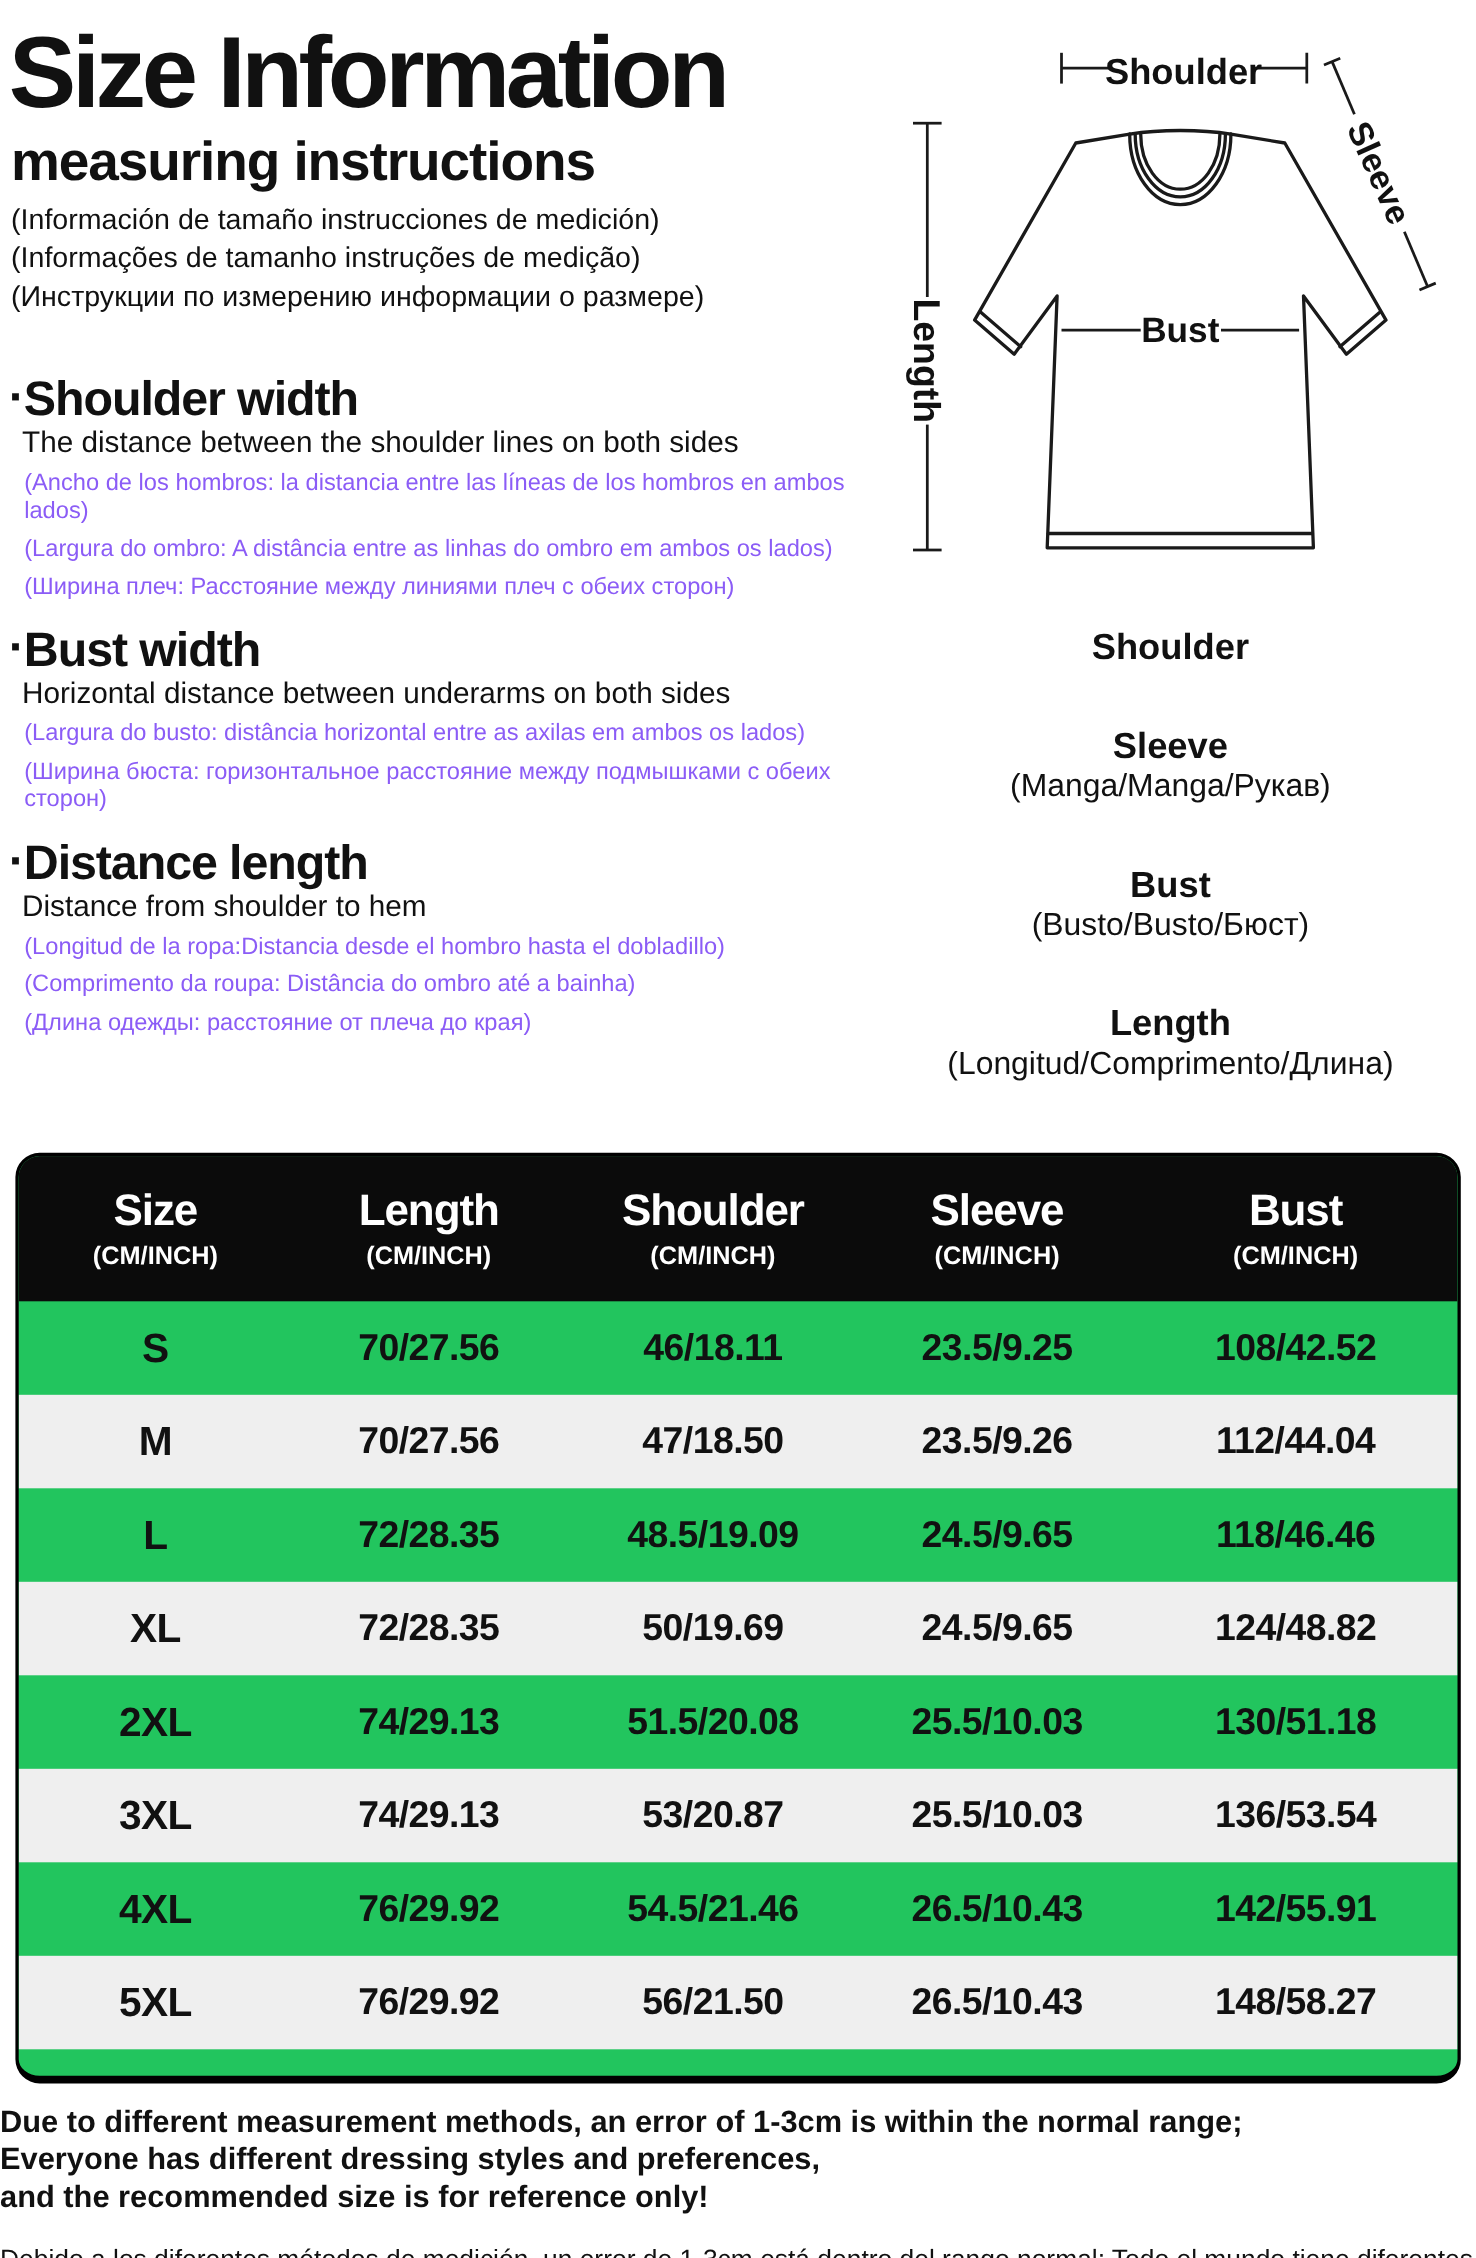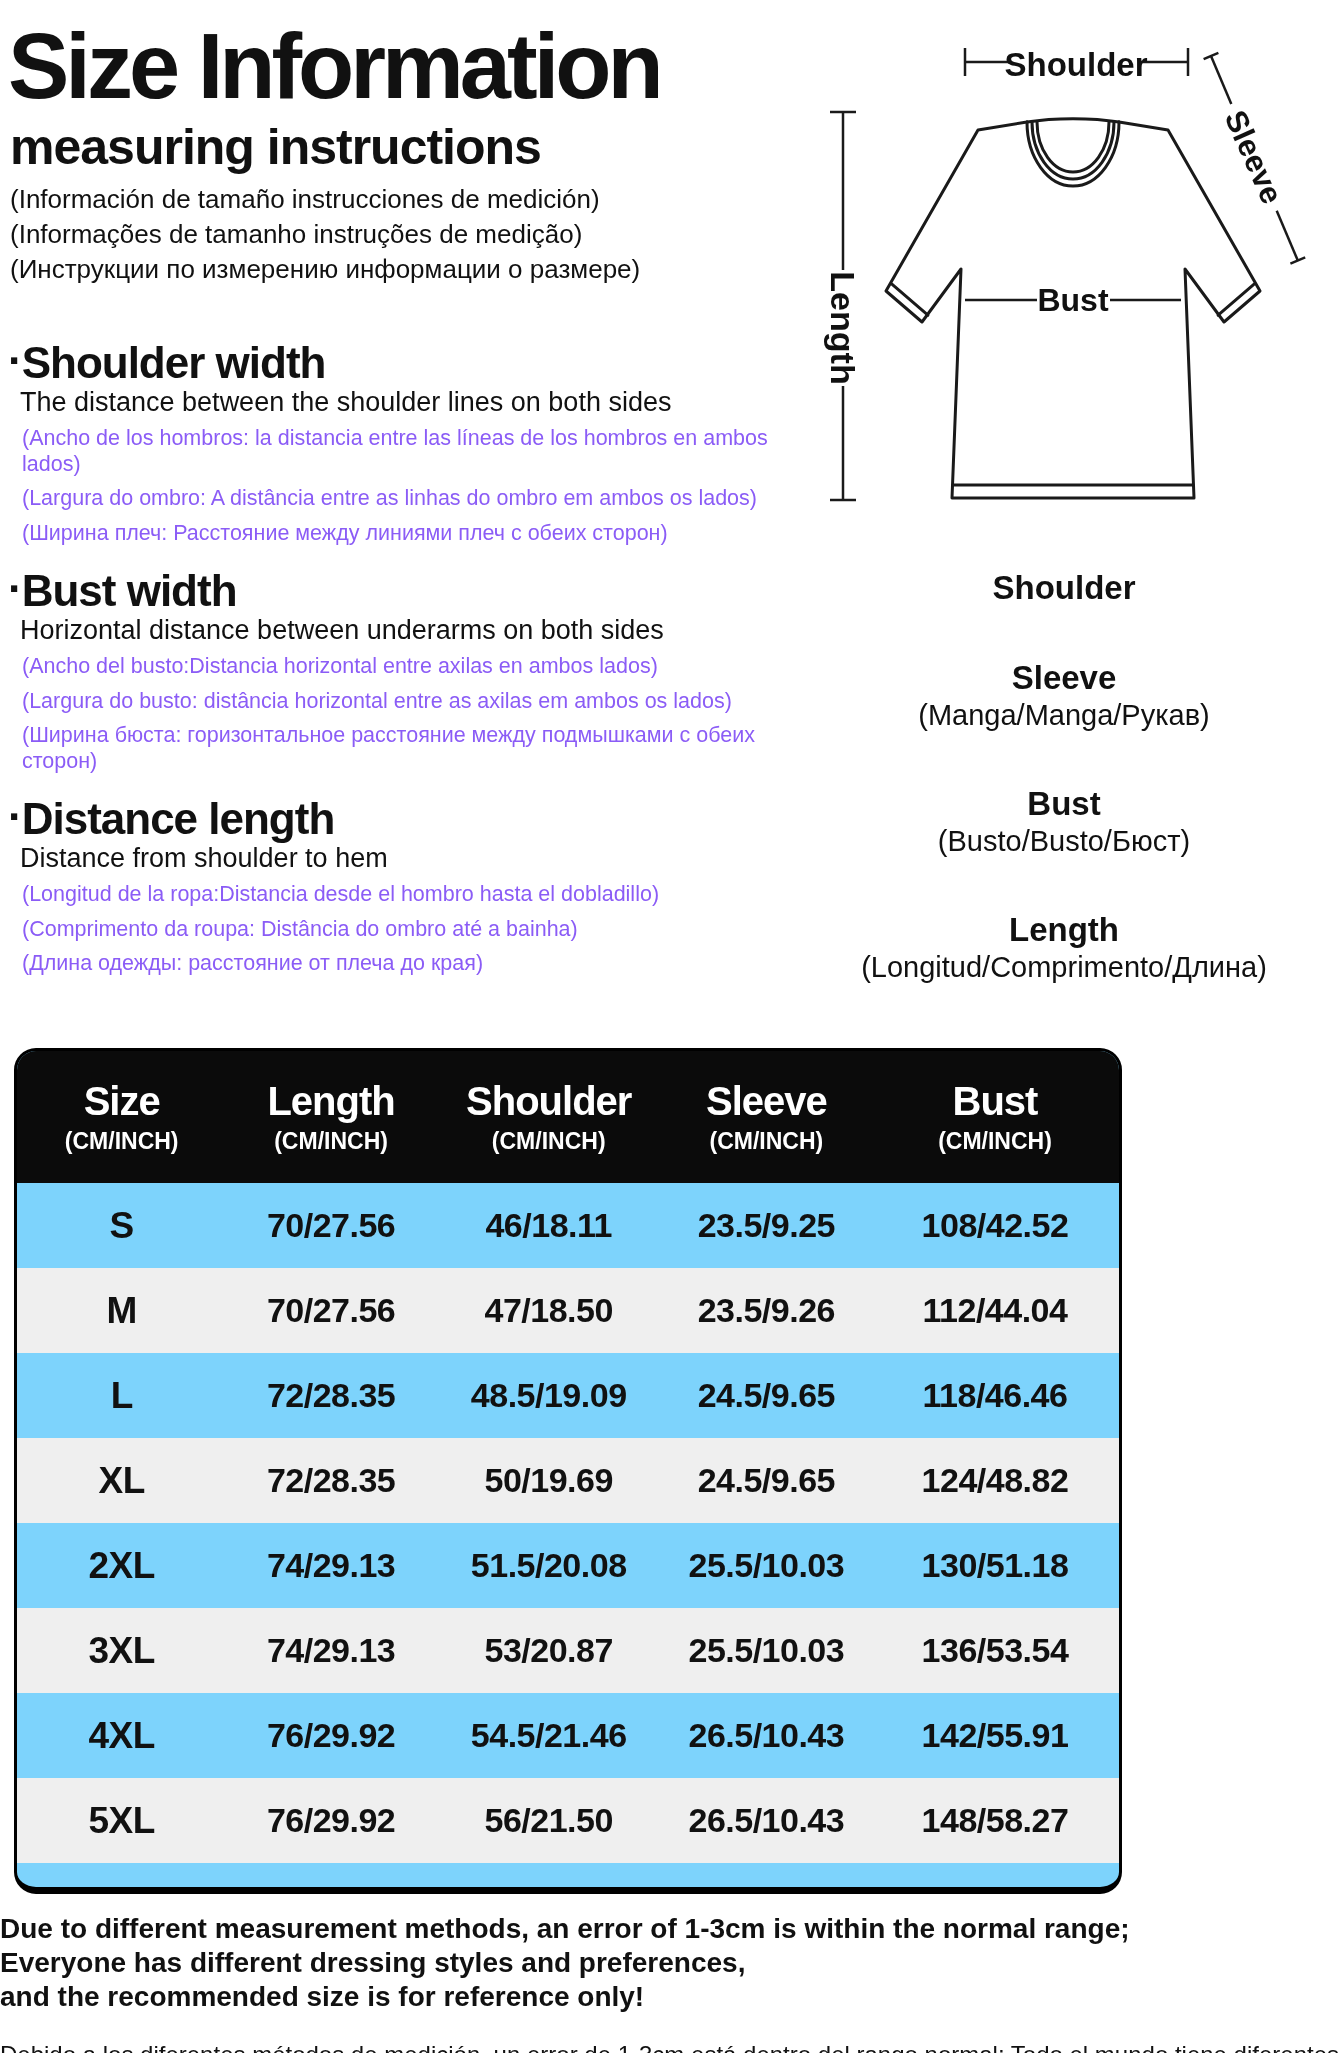--- a/index.html
+++ b/index.html
@@ -29,23 +29,23 @@
   .d-shirt{stroke:var(--line,#1a1a1a);stroke-width:3;fill:none;stroke-linejoin:round;stroke-linecap:round}
   .d-text{fill:#111;font-weight:700;font-family:"Liberation Sans","DejaVu Sans",sans-serif}
 
   
   .legend{position:absolute;left:818px;top:570px;width:492px;text-align:center}
   .legend-item+.legend-item{margin-top:54px}
   .legend-name{font-size:33px;font-weight:700;line-height:36px}
   .legend-trans{font-size:29px;line-height:34px;margin-top:2px}
 
   
-  .size-table{position:absolute;left:14px;top:1048px;width:1108px;
+  .size-table{position:absolute;left:14px;top:1048px;width:1314px;
               border:3px solid #000;border-bottom-width:7px;border-radius:22px;
-              overflow:hidden;background:#7dd3fc;box-sizing:border-box}
+              overflow:hidden;background:#22c55e;box-sizing:border-box}
   .thead{display:flex;background:var(--table-header-bg,#0b0b0b);
          color:var(--table-header-text,#fff);height:132px;align-items:center}
   .th{display:flex;flex-direction:column;align-items:center;justify-content:center;gap:6px}
   .th-label{font-size:40px;font-weight:700;line-height:42px;letter-spacing:-1px}
   .th-unit{font-size:23px;font-weight:700}
   .tbody{padding-bottom:24px}
   .trow{display:flex;height:85px;align-items:center}
   .tbody .trow:nth-of-type(even){background:var(--row-alt-bg,#efefef)}
   .td{text-align:center;font-size:34px;font-weight:700;letter-spacing:-0.5px}
   .size-cell{font-size:37px}
@@ -76,21 +76,20 @@
       <h3 class="m-heading"><span class="m-bullet">·</span><span>Shoulder width</span></h3>
       <p class="m-desc">The distance between the shoulder lines on both sides</p>
       <p class="m-trans">(Ancho de los hombros: la distancia entre las líneas de los hombros en ambos lados)</p>
       <p class="m-trans">(Largura do ombro: A distância entre as linhas do ombro em ambos os lados)</p>
       <p class="m-trans">(Ширина плеч: Расстояние между линиями плеч с обеих сторон)</p>
     </section>
 
     <section class="measure-section">
       <h3 class="m-heading"><span class="m-bullet">·</span><span>Bust width</span></h3>
       <p class="m-desc">Horizontal distance between underarms on both sides</p>
-      <p class="m-trans">(Ancho del busto:Distancia horizontal entre axilas en ambos lados)</p>
       <p class="m-trans">(Largura do busto: distância horizontal entre as axilas em ambos os lados)</p>
       <p class="m-trans">(Ширина бюста: горизонтальное расстояние между подмышками с обеих сторон)</p>
     </section>
 
     <section class="measure-section">
       <h3 class="m-heading"><span class="m-bullet">·</span><span>Distance length</span></h3>
       <p class="m-desc">Distance from shoulder to hem</p>
       <p class="m-trans">(Longitud de la ropa:Distancia desde el hombro hasta el dobladillo)</p>
       <p class="m-trans">(Comprimento da roupa: Distância do ombro até a bainha)</p>
       <p class="m-trans">(Длина одежды: расстояние от плеча до края)</p>

